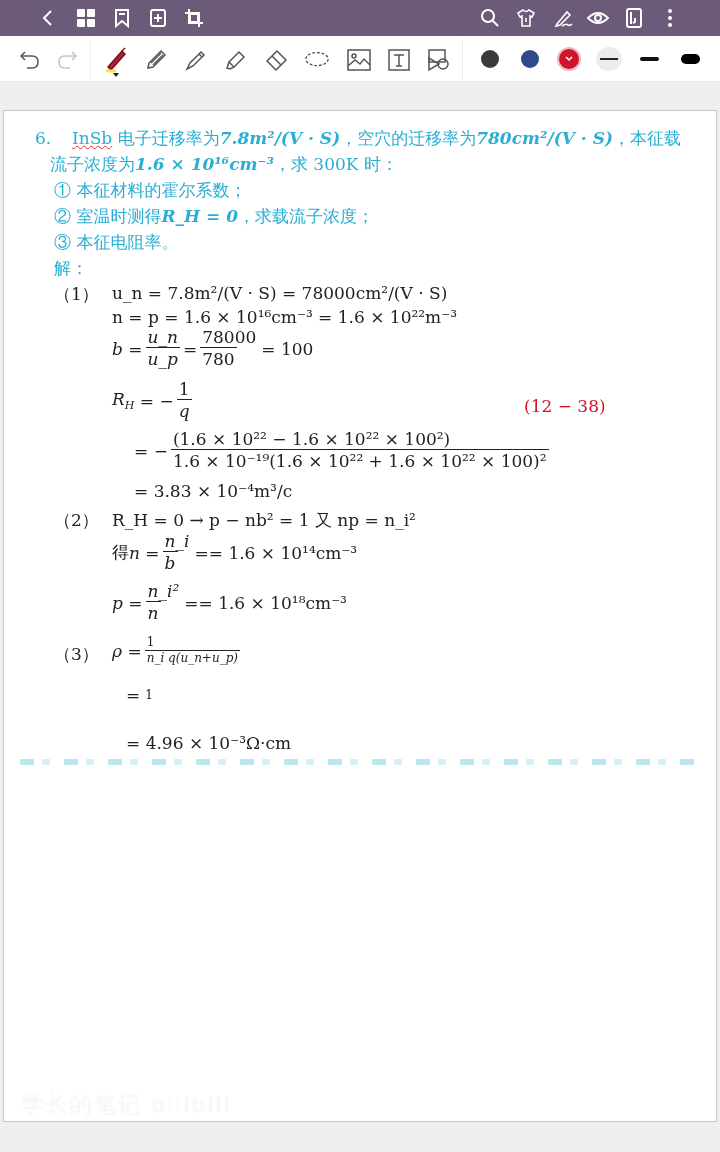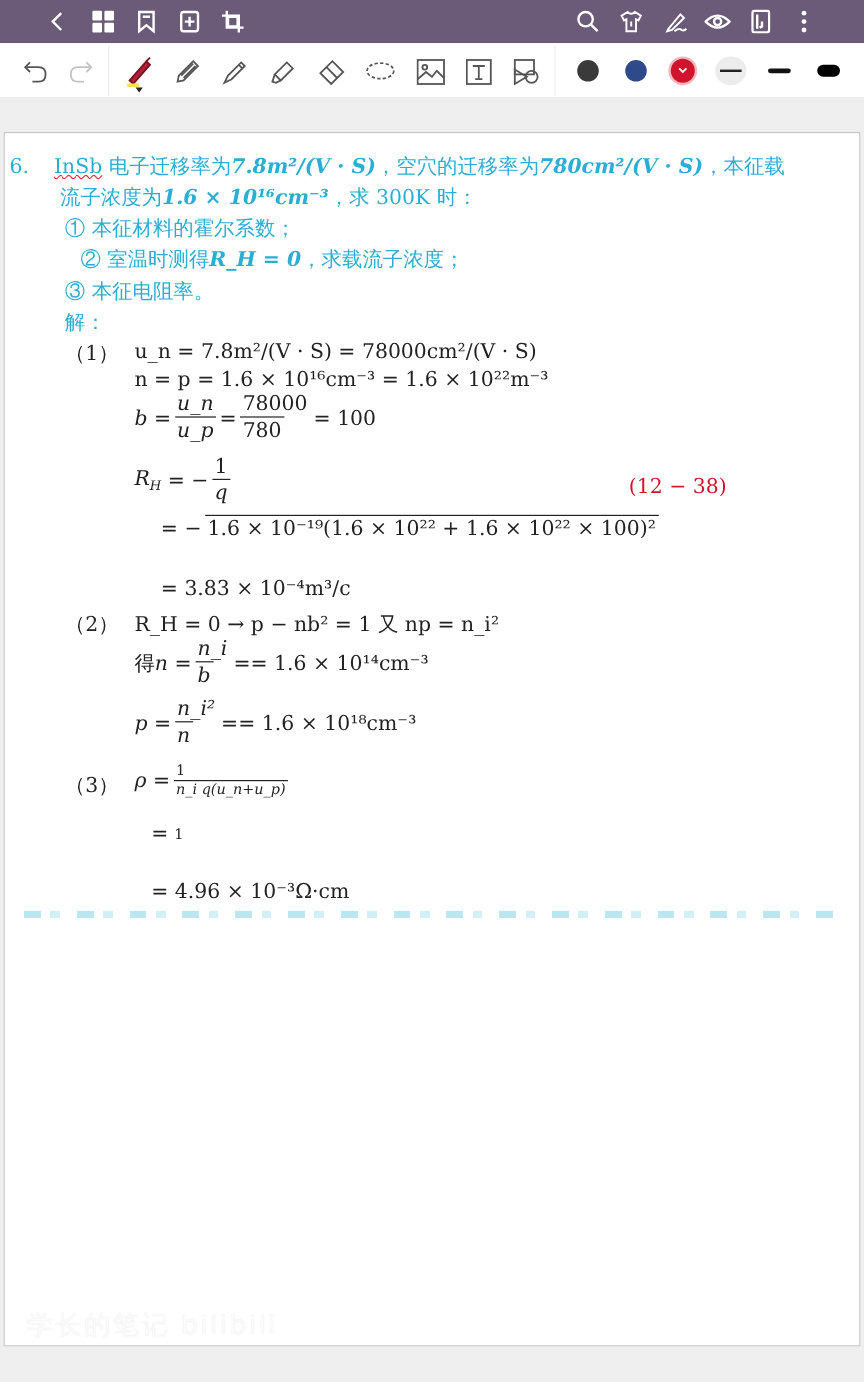--- a/index.html
+++ b/index.html
@@ -200,30 +200,30 @@
   <div style="position:absolute;left:596px;top:11px;width:26px;height:24px;border-radius:50%;background:#ececec;display:flex;align-items:center;justify-content:center">
     <div style="width:18px;height:2px;background:#222"></div>
   </div>
   <div style="position:absolute;left:640px;top:21px;width:19px;height:4px;border-radius:2px;background:#111"></div>
   <div style="position:absolute;left:681px;top:18px;width:19px;height:10px;border-radius:5px;background:#000"></div>
 </div>
 
 <div class="page">
   <div class="content">
 
-    <div class="txt q" style="left:4px;top:16px">
+    <div class="txt q" style="left:31px;top:16px">
       <span>6.</span>
       <span style="display:inline-block;width:10px"></span>
       <span class="wavy">InSb</span><span> 电子迁移率为</span><span class="bold">7.8m²/(V · S)</span><span>，空穴的迁移率为</span><span class="bold">780cm²/(V · S)</span><span>，本征载</span>
     </div>
     <div class="txt q" style="left:46px;top:42px">
       <span>流子浓度为</span><span class="bold">1.6 × 10¹⁶cm⁻³</span><span>，求 300K 时：</span>
     </div>
     <div class="txt q" style="left:50px;top:68px">① 本征材料的霍尔系数；</div>
-    <div class="txt q" style="left:63px;top:94px">
+    <div class="txt q" style="left:50px;top:94px">
       <span>② 室温时测得</span><span class="bold">R_H = 0</span><span>，求载流子浓度；</span>
     </div>
     <div class="txt q" style="left:50px;top:120px">③ 本征电阻率。</div>
     <div class="txt q" style="left:50px;top:146px">解：</div>
 
     <div class="txt math" style="left:50px;top:172px">（1）</div>
     <div class="txt math" style="left:108px;top:172px">u_n = 7.8m²/(V · S) = 78000cm²/(V · S)</div>
     <div class="txt math" style="left:108px;top:196px">n = p = 1.6 × 10¹⁶cm⁻³ = 1.6 × 10²²m⁻³</div>
     <div class="txt math" style="left:108px;top:216px;display:flex;align-items:center">
       <span class="mi">b</span>&nbsp;=
@@ -241,20 +241,21 @@
       <span class="mi">R<sub>H</sub></span>&nbsp;= −
       <span class="frac">
           <span class="num">1</span>
           <span class="den mi">q</span>
         </span>
     </div>
     <div class="txt math red" style="left:520px;top:285px">(12 − 38)</div>
     <div class="txt math" style="left:130px;top:318px;display:flex;align-items:center">
       = −
       <span class="frac">
+          <span class="num">(1.6 × 10²² − 1.6 × 10²² × 100²)</span>
           <span class="den">1.6 × 10⁻¹⁹(1.6 × 10²² + 1.6 × 10²² × 100)²</span>
         </span>
     </div>
     <div class="txt math" style="left:130px;top:370px">= 3.83 × 10⁻⁴m³/c</div>
 
     <div class="txt math cyan" style="left:50px;top:398px">（2）</div>
     <div class="txt math" style="left:108px;top:398px">R_H = 0 → p − nb² = 1 又 np = n_i²</div>
     <div class="txt math" style="left:108px;top:420px;display:flex;align-items:center">
       <span>得</span><span class="mi">n</span>&nbsp;=
       <span class="frac">

